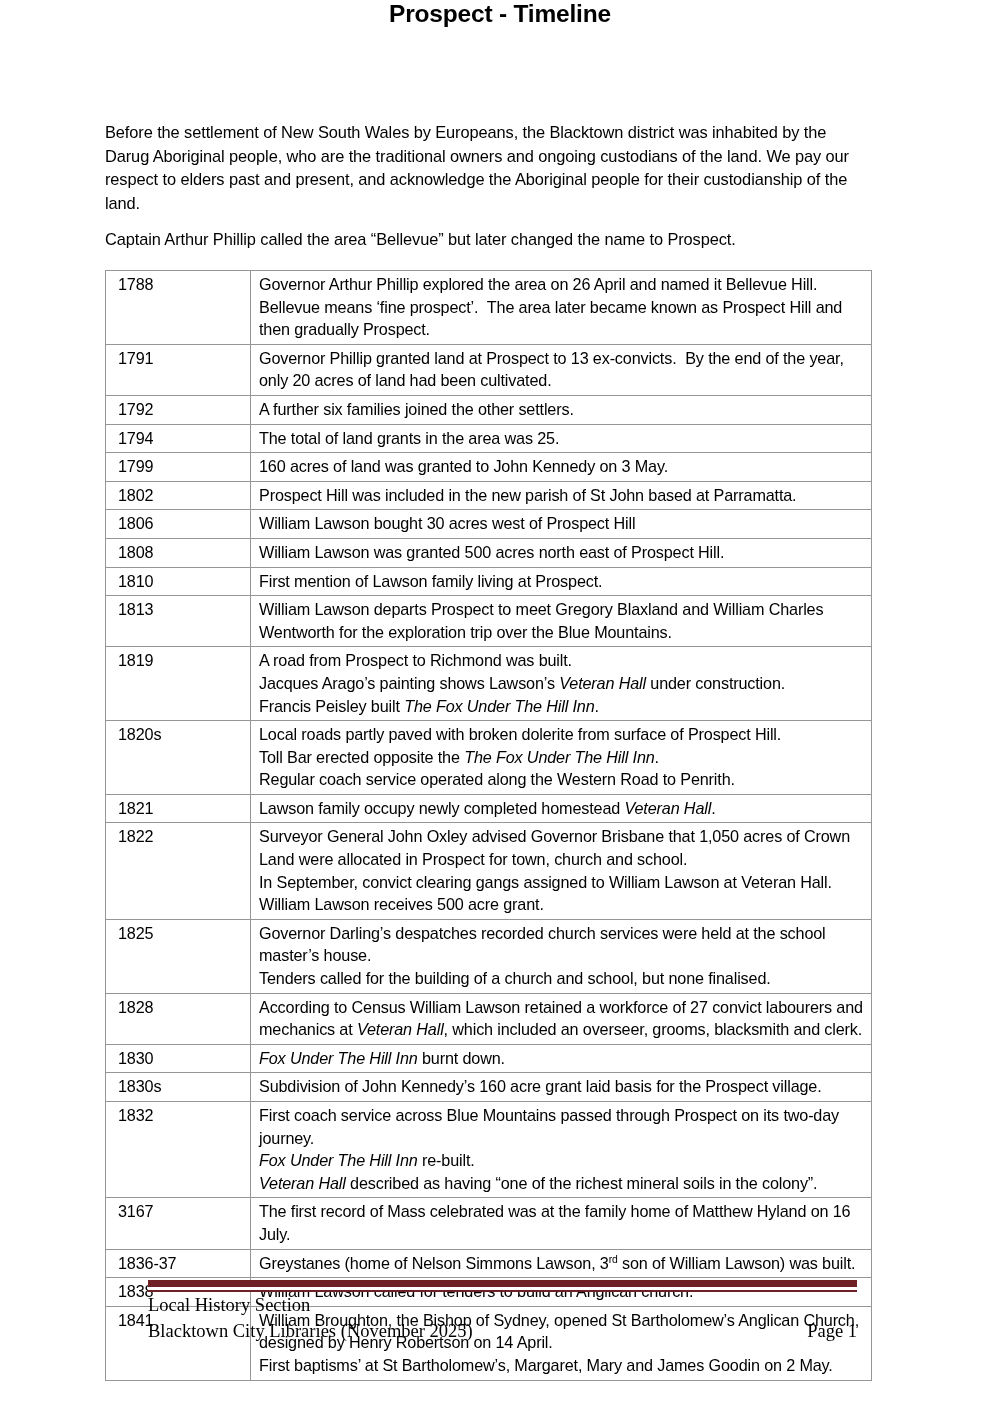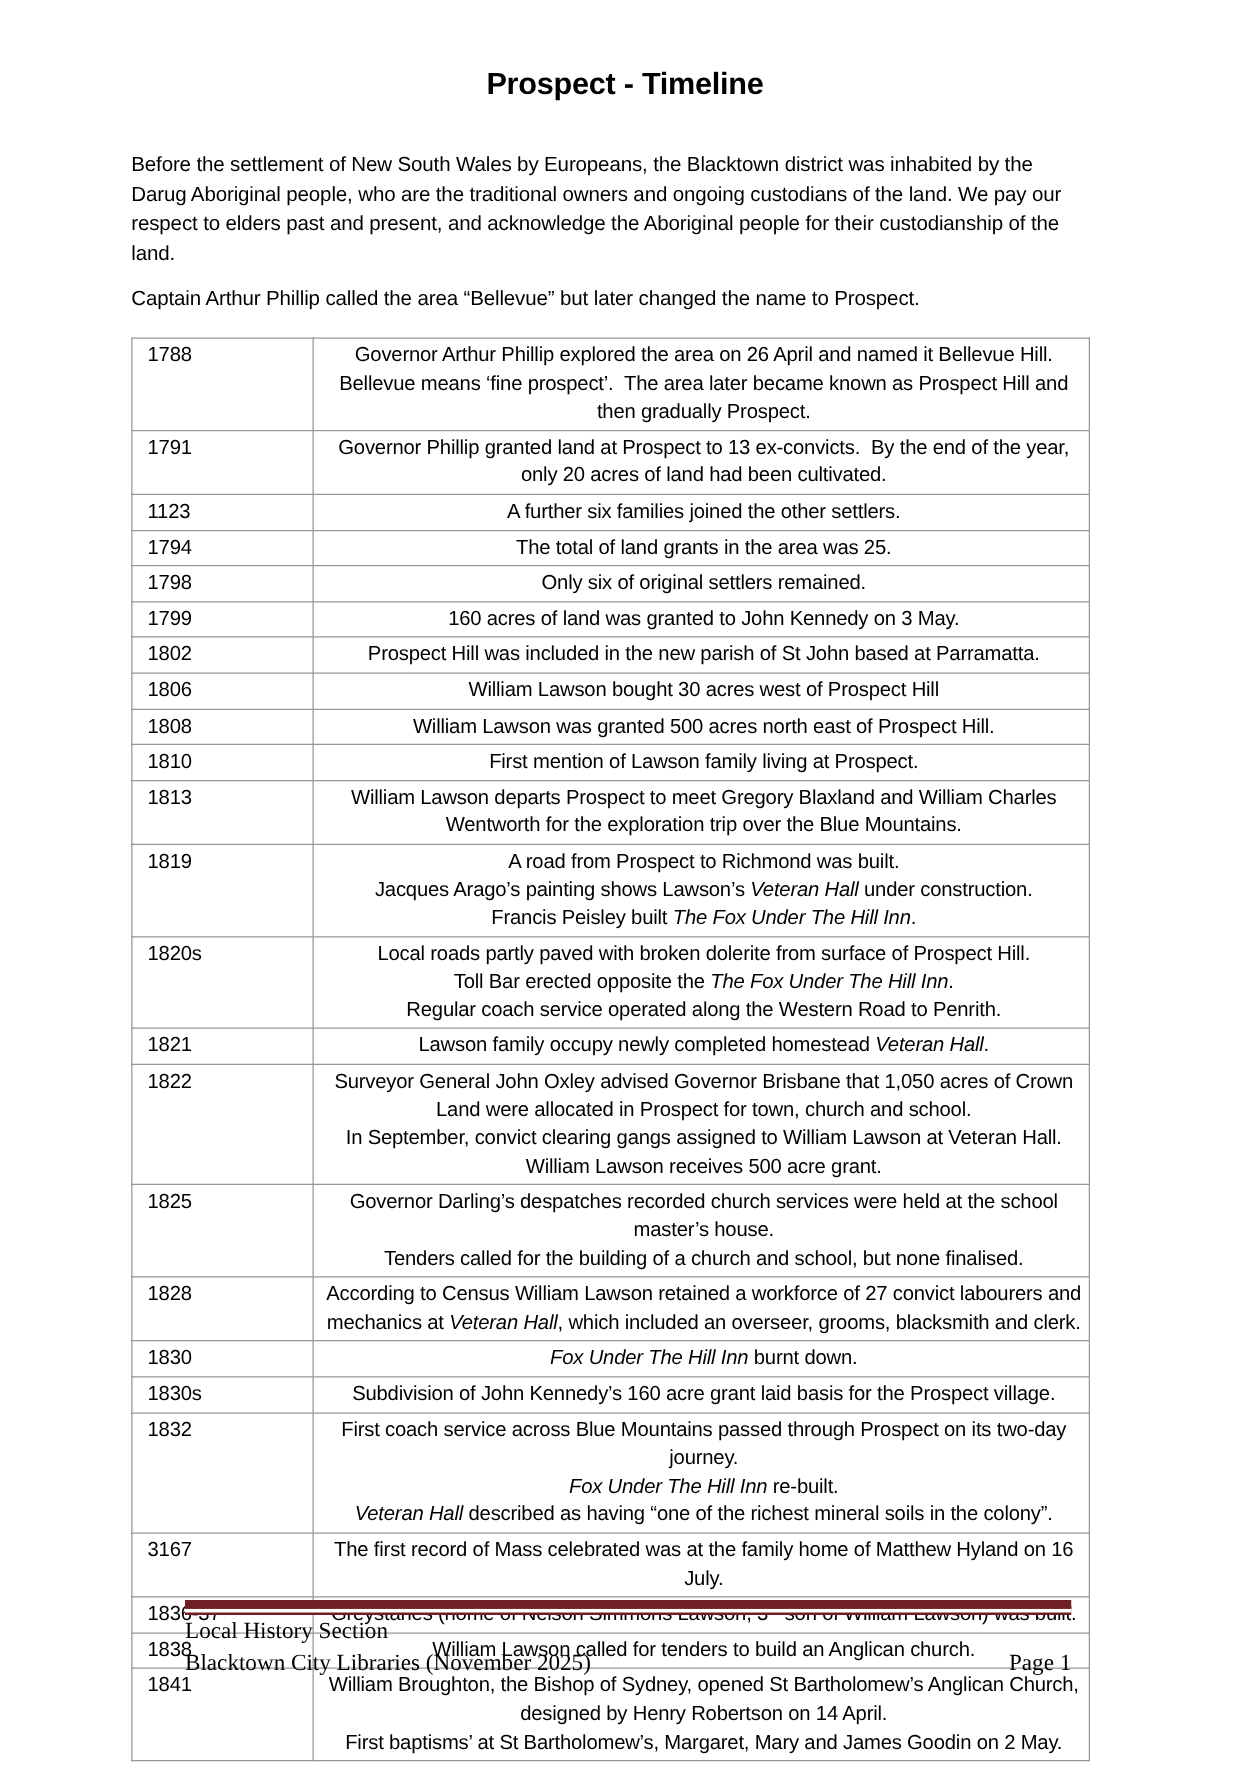--- a/index.html
+++ b/index.html
@@ -17,21 +17,20 @@
     overflow: hidden;
     box-sizing: border-box;
   }
 
   .doc-title {
     text-align: center;
     font-size: 24.5px;
     font-weight: bold;
     letter-spacing: -0.2px;
     margin: 0;
-    padding-top: 54px;
     font-family: "Liberation Sans", sans-serif;
   }
 
   .intro {
     margin: 0;
     padding: 0;
     position: absolute;
     left: 105px;
     width: 745px;
     font-size: 16.4px;
@@ -58,21 +57,21 @@
     line-height: 22.6px;
   }
   table.timeline td.year {
     width: 132px;
     padding-left: 12px;
   }
   table.timeline td.event {
     padding-left: 8px;
     padding-right: 4px;
   }
-  table.timeline .ln { display: block; white-space: pre-wrap; text-align: center; }
+  table.timeline .ln { display: block; white-space: pre-wrap; }
   em { font-style: italic; }
   sup { font-size: 0.64em; vertical-align: super; line-height: 0; }
 
   .footer-rule {
     position: absolute;
     left: 148px;
     top: 1280px;
     width: 709px;
     height: 5px;
     background: #6e2025;
@@ -108,35 +107,29 @@
             <span class="ln">Governor Arthur Phillip explored the area on 26 April and named it Bellevue Hill.  Bellevue means ‘fine prospect’.  The area later became known as Prospect Hill and then gradually Prospect.</span>
           </td>
         </tr>
         <tr>
           <td class="year">1791</td>
           <td class="event">
             <span class="ln">Governor Phillip granted land at Prospect to 13 ex-convicts.  By the end of the year, only 20 acres of land had been cultivated.</span>
           </td>
         </tr>
         <tr>
-          <td class="year">1123</td>
+          <td class="year">1792</td>
           <td class="event">
             <span class="ln">A further six families joined the other settlers.</span>
           </td>
         </tr>
         <tr>
           <td class="year">1794</td>
           <td class="event">
             <span class="ln">The total of land grants in the area was 25.</span>
-          </td>
-        </tr>
-        <tr>
-          <td class="year">1798</td>
-          <td class="event">
-            <span class="ln">Only six of original settlers remained.</span>
           </td>
         </tr>
         <tr>
           <td class="year">1799</td>
           <td class="event">
             <span class="ln">160 acres of land was granted to John Kennedy on 3 May.</span>
           </td>
         </tr>
         <tr>
           <td class="year">1802</td>

